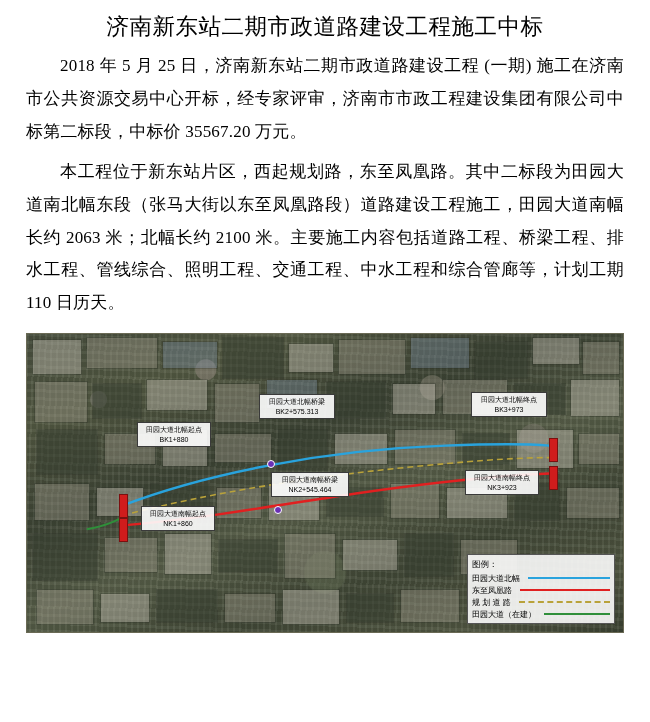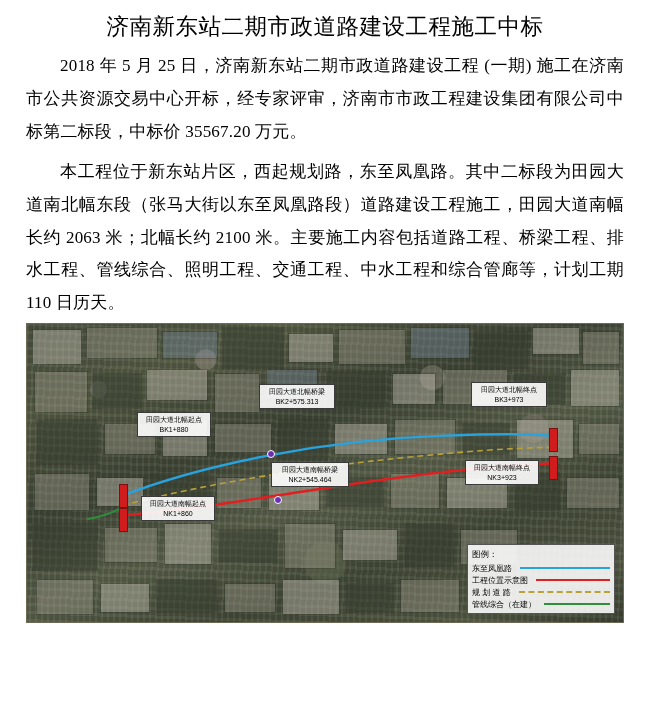--- a/index.html
+++ b/index.html
@@ -33,21 +33,21 @@
   .para {
     font-size: 17px;
     line-height: 1.92;
     text-align: justify;
     text-justify: inter-ideograph;
     text-indent: 2em;
     margin: 8px 0 0 0;
     letter-spacing: 0.2px;
   }
   .figure-wrap {
-    margin-top: 4px;
+    margin-top: 14px;
     width: 598px;
   }
   .figure {
     position: relative;
     width: 598px;
     height: 300px;
     border: 1px solid #6a6a55;
     box-sizing: border-box;
     overflow: hidden;
     background: #3b4233;
@@ -257,33 +257,33 @@
       </div>
 
       <div class="callout" style="left:114px; top:172px; width:74px;">
         <div>田园大道南幅起点</div>
         <div>NK1+860</div>
       </div>
 
       <div class="legend">
         <div class="legend-title">图例：</div>
         <div class="legend-row">
+          <span class="legend-label">田园大道北幅</span>
+          <span class="legend-swatch" style="border-top-color:#29a3dd;"></span>
+        </div>
+        <div class="legend-row">
           <span class="legend-label">东至凤凰路</span>
-          <span class="legend-swatch" style="border-top-color:#29a3dd;"></span>
-        </div>
-        <div class="legend-row">
-          <span class="legend-label">工程位置示意图</span>
           <span class="legend-swatch" style="border-top-color:#e02020;"></span>
         </div>
         <div class="legend-row">
           <span class="legend-label">规 划 道 路</span>
           <span class="legend-swatch" style="border-top-color:#b9a23a; border-top-style:dashed;"></span>
         </div>
         <div class="legend-row">
-          <span class="legend-label">管线综合（在建）</span>
+          <span class="legend-label">田园大道（在建）</span>
           <span class="legend-swatch" style="border-top-color:#2f8f3a;"></span>
         </div>
       </div>
 
     </div>
 
   </div>
 
 </div>
 

